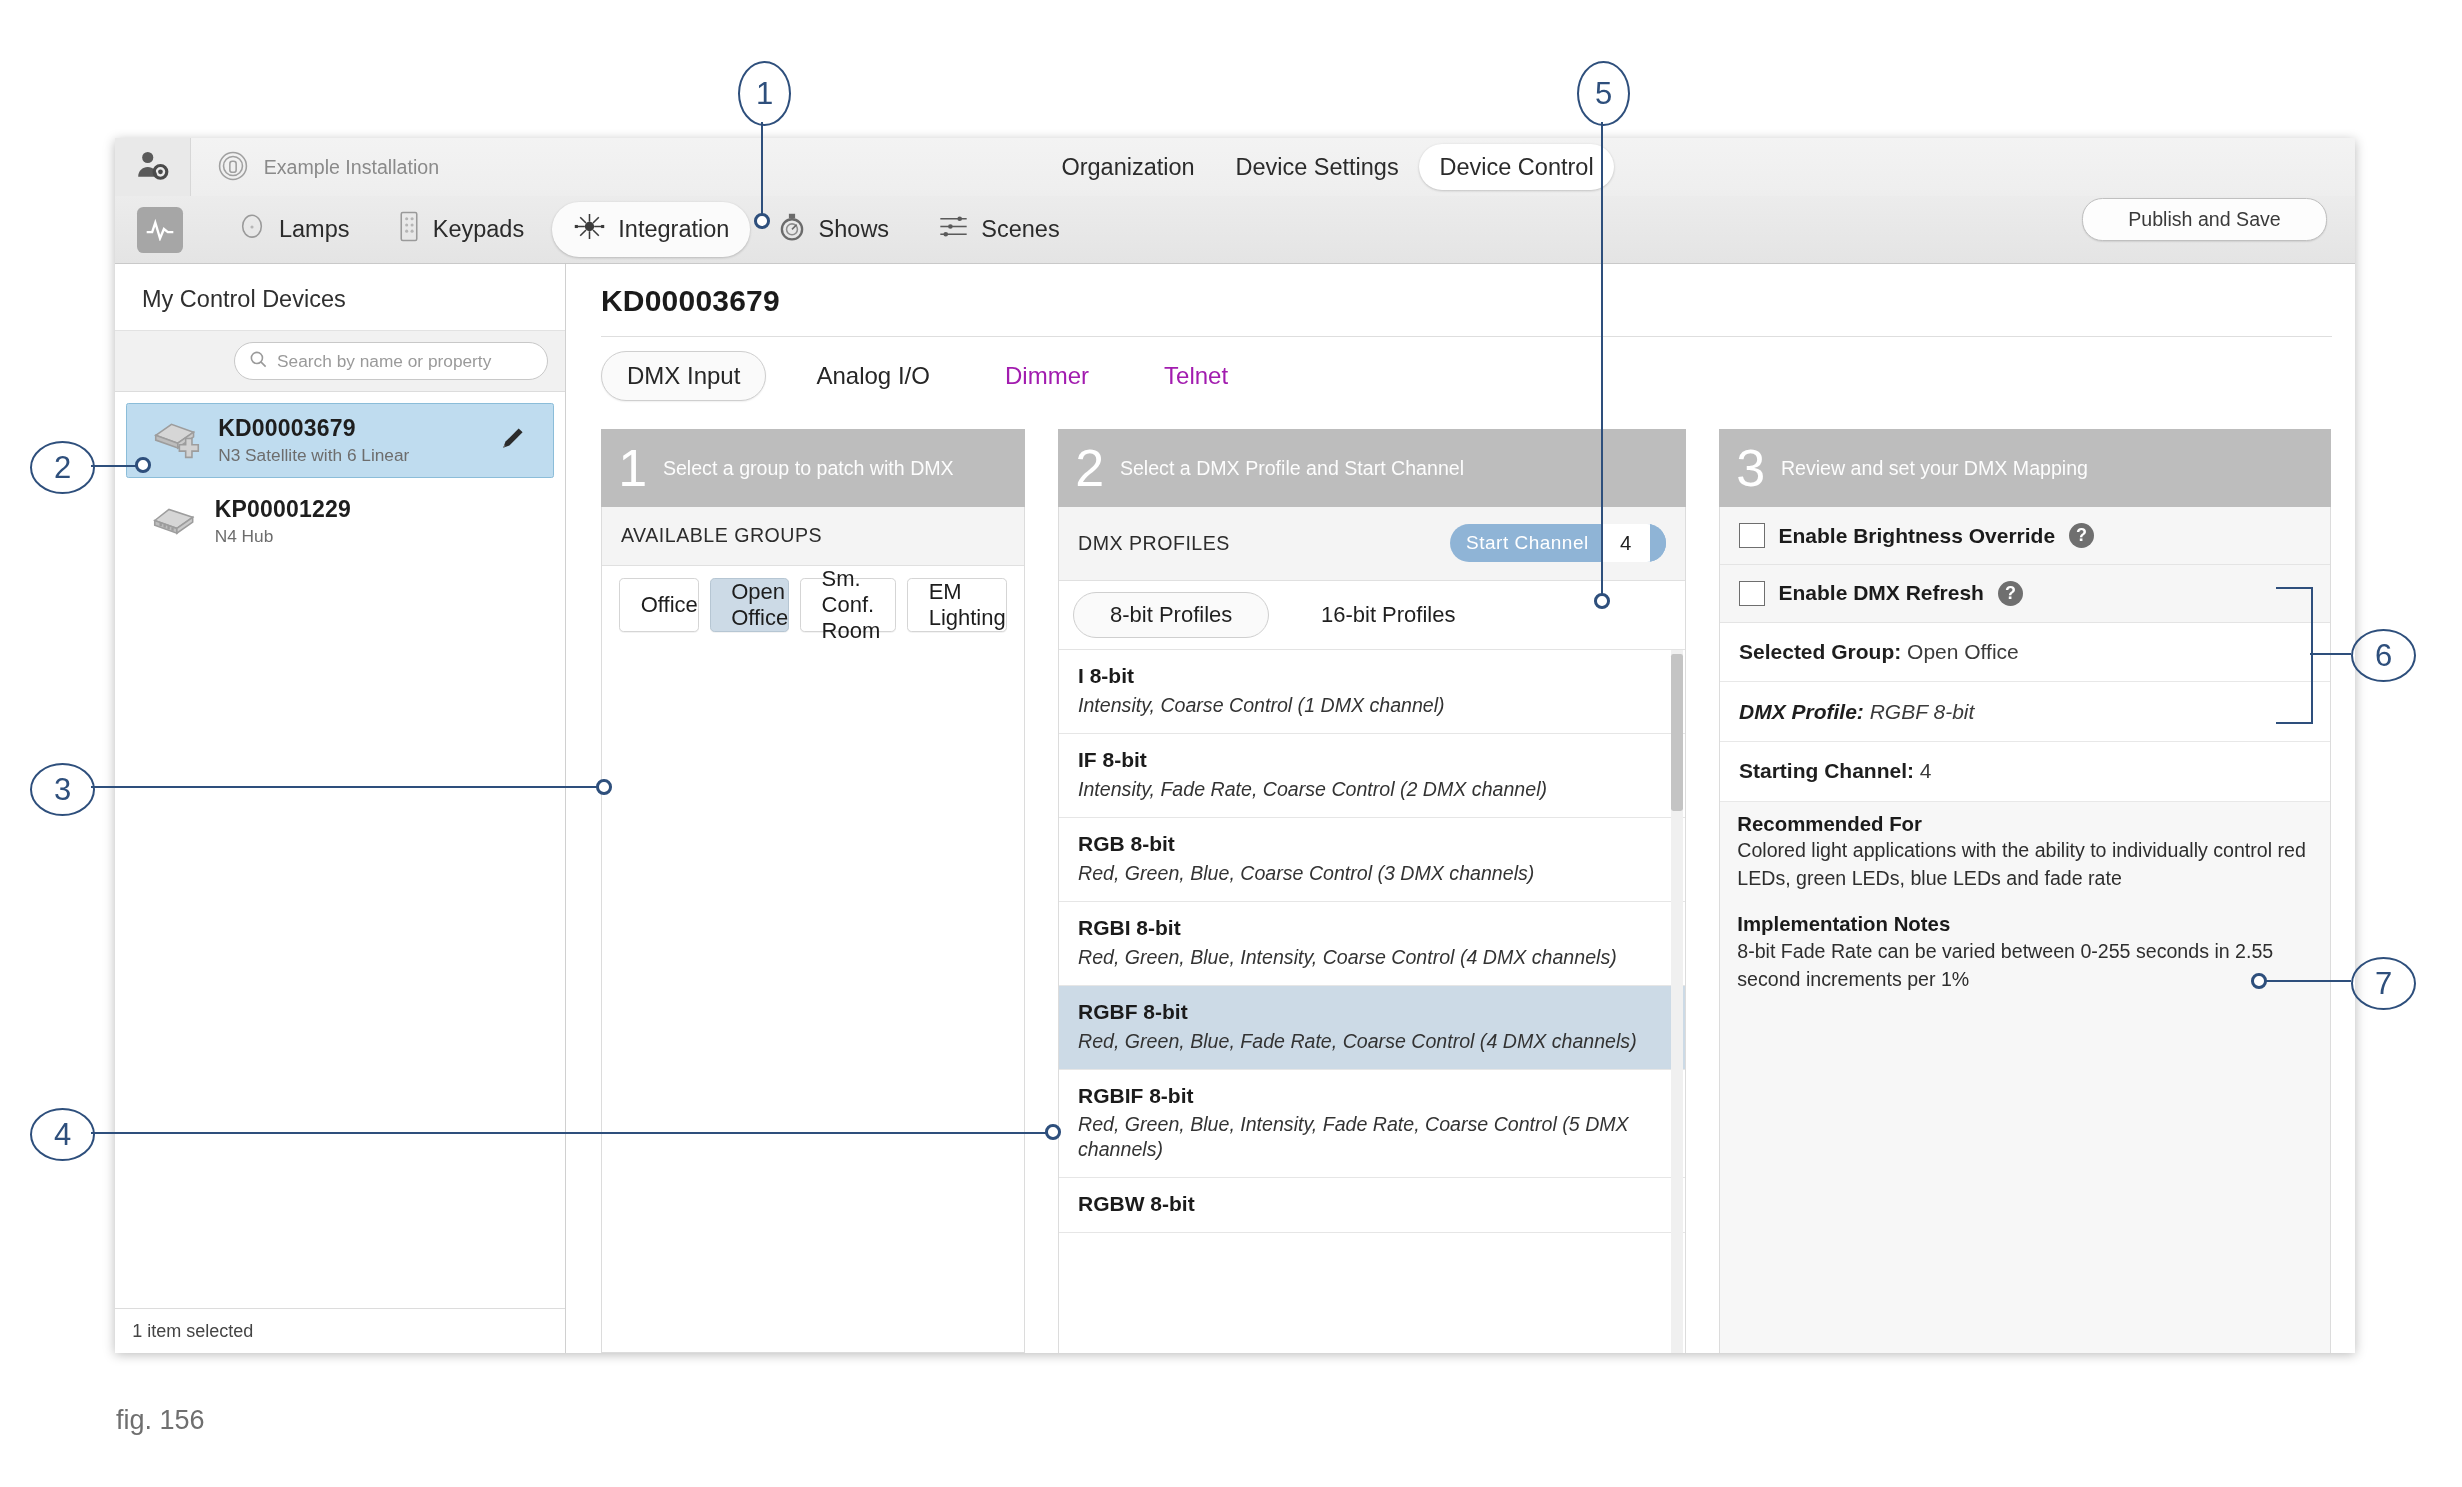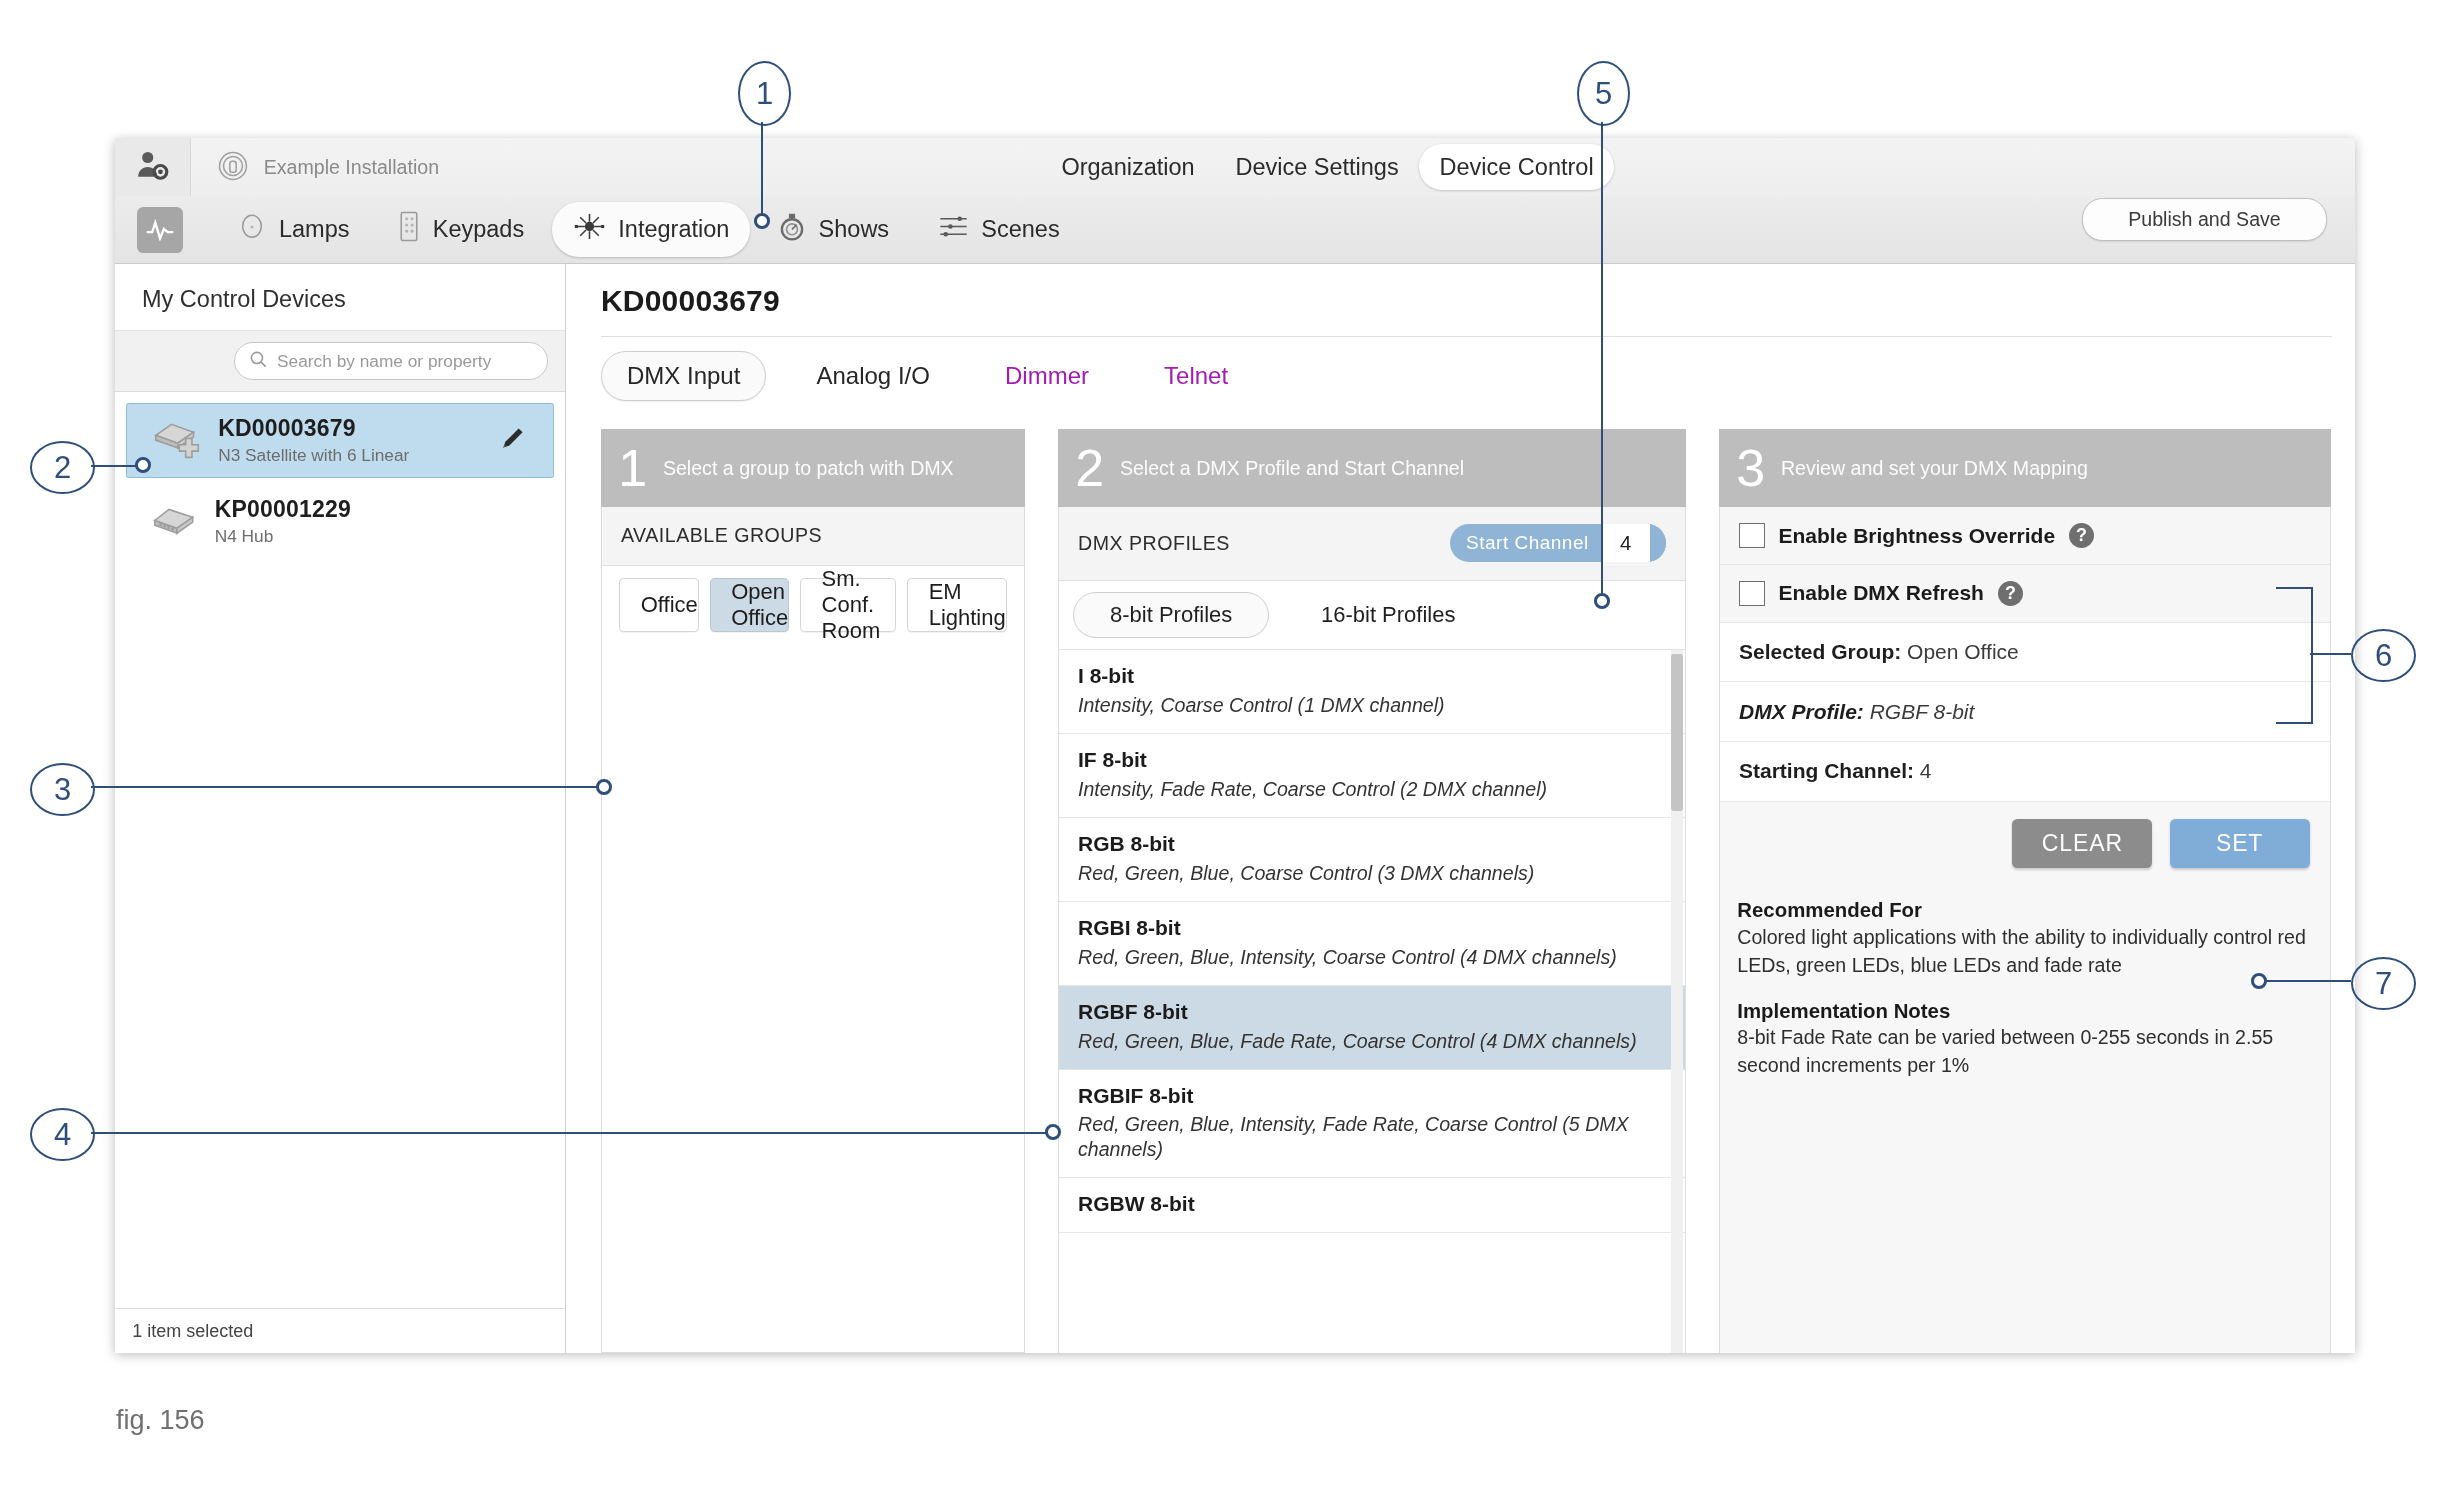--- a/index.html
+++ b/index.html
@@ -554,24 +554,20 @@
               </div>
               <div class="kv-row" style="background:#fff;font-style:italic;">
                 <b>DMX Profile:</b>
                 <span class="v">RGBF 8-bit</span>
               </div>
               <div class="kv-row" style="background:#fff;">
                 <b>Starting Channel:</b>
                 <span class="v">4</span>
               </div>
 
-              <div class="btn-row">
-                <div class="btn clear">CLEAR</div>
-                <div class="btn set">SET</div>
-              </div>
 
               <div class="rec-block">
                 <div class="rec-title">Recommended For</div>
                 <div class="rec-text">Colored light applications with the ability to individually control red LEDs, green LEDs, blue LEDs and fade rate</div>
                 <div class="rec-title" style="margin-top:20.4px;">Implementation Notes</div>
                 <div class="rec-text">8-bit Fade Rate can be varied between 0-255 seconds in 2.55 second increments per 1%</div>
               </div>
             </div>
           </div>
 

